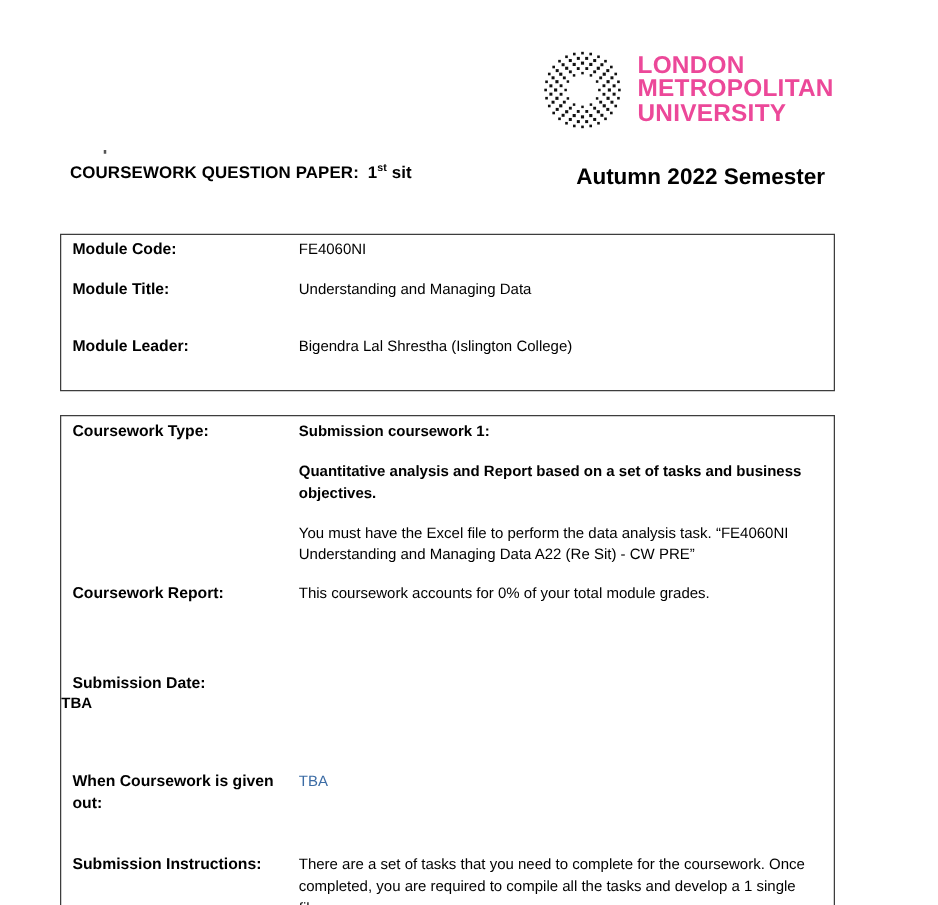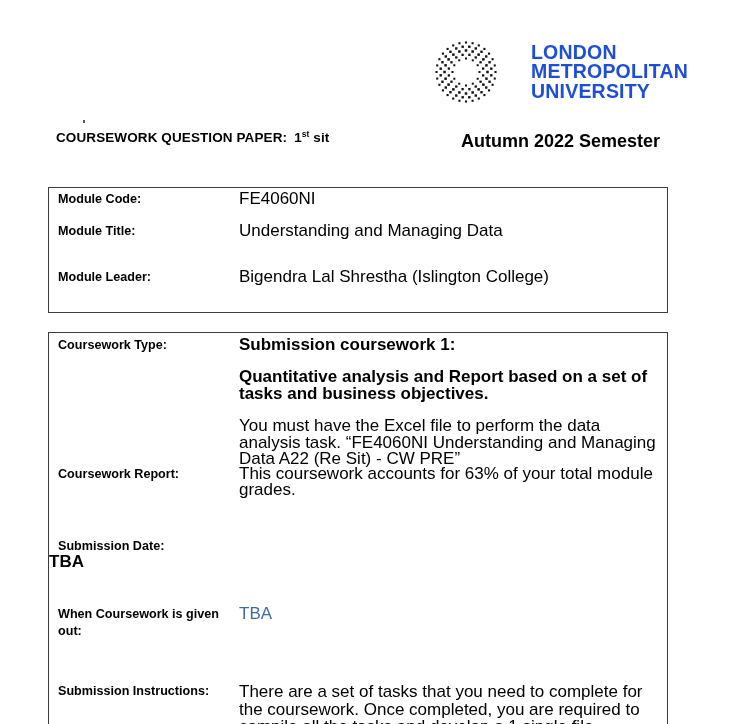--- a/index.html
+++ b/index.html
@@ -39,23 +39,22 @@
     height: 68px;
     flex: none;
     display: block;
   }
   .logo-text {
     font-family: "Liberation Sans", sans-serif;
     font-weight: bold;
     font-size: 19.5px;
     line-height: 19.5px;
     letter-spacing: 0.2px;
-    color: #1d4ed8;
+    color: #ec4899;
     white-space: nowrap;
-    margin-left: 21px;
   }
   .logo-text div { display: block; }
 
   
   .doc-title {
     position: absolute;
     left: 56px;
     top: 130px;
     font-size: 13.5px;
     font-weight: bold;
@@ -111,39 +110,39 @@
     padding-left: 9px;
     box-sizing: border-box;
     font-size: 12.6px;
     font-weight: bold;
     line-height: 16px;
   }
   .cell-value {
     flex: 1;
     padding-right: 10px;
     box-sizing: border-box;
-    font-size: 17px;
+    font-size: 12px;
     line-height: 16.4px;
   }
   .cell-value.bold { font-weight: bold; }
   .cell-value.link { color: #3c6ca5; }
 
   .para { margin: 0; }
   .para + .para { margin-top: 16px; }
 
   
   #row-module-code   { top: 3px; }
   #row-module-title  { top: 35px; }
   #row-module-leader { top: 81px; }
 
   
   #row-cw-type     { top: 4px; }
   #row-cw-weight   { top: 133px; }
   #row-sub-date    { top: 205px; flex-direction: column; }
-  #row-given-out   { top: 273px; }
+  #row-given-out   { top: 284px; }
   #row-sub-instr   { top: 350px; }
 
   #row-given-out .cell-label { line-height: 17px; }
   #row-sub-instr .cell-value { line-height: 17.5px; }
 </style>
 </head>
 <body>
 
 <div class="page">
 
@@ -290,21 +289,21 @@
       <div class="cell-label">Coursework Type:</div>
       <div class="cell-value">
         <p class="para bold-line" style="font-weight:bold;">Submission coursework 1:</p>
         <p class="para" style="font-weight:bold;">Quantitative analysis and Report based on a set of tasks and business objectives.</p>
         <p class="para">You must have the Excel file to perform the data analysis task. “FE4060NI Understanding and Managing Data A22 (Re Sit) - CW PRE”</p>
       </div>
     </div>
 
     <div class="row" id="row-cw-weight">
       <div class="cell-label">Coursework Report:</div>
-      <div class="cell-value">This coursework accounts for 63% of your total module grades.</div>
+      <div class="cell-value">This coursework accounts for 0% of your total module grades.</div>
     </div>
 
     <div class="row" id="row-sub-date">
       <div class="cell-label">Submission Date:</div>
       <div class="cell-value bold">TBA</div>
     </div>
 
     <div class="row" id="row-given-out">
       <div class="cell-label">When Coursework is given out:</div>
       <div class="cell-value link">TBA</div>

